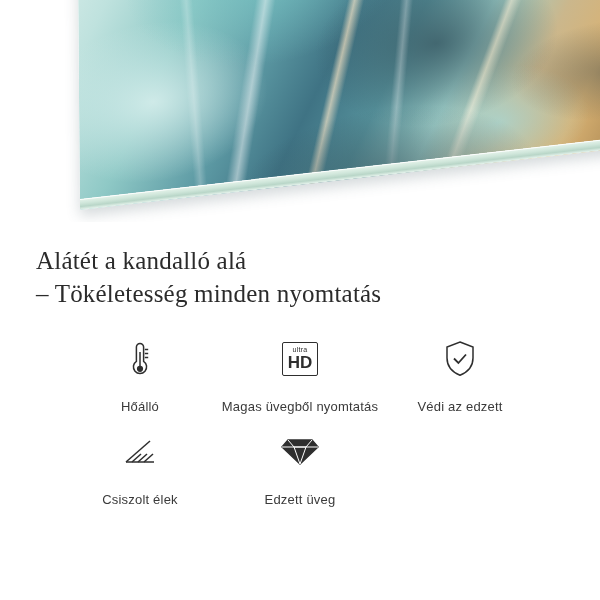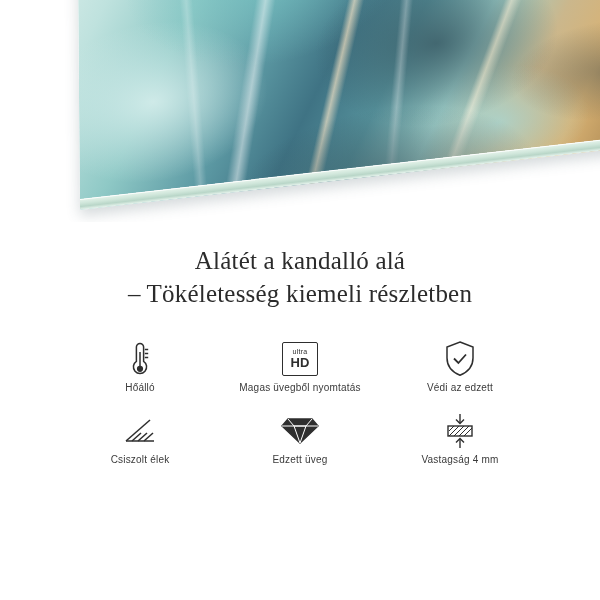--- a/index.html
+++ b/index.html
@@ -141,21 +141,20 @@
   }
 
   .headline {
     font-family: "Liberation Serif", serif;
     font-size: 25px;
     line-height: 1.33;
     color: #2b2b2b;
     font-weight: 400;
     margin: 22px 0 0 0;
     letter-spacing: .2px;
-    text-align: center;
   }
   .headline .line2 { display: block; }
 
   .body-copy {
     margin-top: 17px;
     font-size: 11.3px;
     line-height: 1.95;
     color: #3c3c3c;
     max-width: 530px;
     font-family: "Liberation Sans", sans-serif;
@@ -178,40 +177,40 @@
   }
 
   .feature-icon {
     height: 44px;
     display: flex;
     align-items: center;
     justify-content: center;
   }
 
   .feature-label {
-    margin-top: 1px;
-    font-size: 10px;
+    margin-top: 18px;
+    font-size: 13px;
     color: #3a3a3a;
     text-align: center;
     letter-spacing: .2px;
   }
 
   .hd-box {
     width: 36px;
     height: 34px;
     border: 1.6px solid #2e2e2e;
     border-radius: 2px;
     display: flex;
     flex-direction: column;
     align-items: center;
     justify-content: center;
     line-height: 1;
   }
   .hd-box .u { font-size: 7px; letter-spacing: .3px; color: #2e2e2e; }
-  .hd-box .h { font-size: 13px; font-weight: bold; color: #2e2e2e; margin-top: 1px; }
+  .hd-box .h { font-size: 17px; font-weight: bold; color: #2e2e2e; margin-top: 1px; }
 </style>
 </head>
 <body>
 
 <div class="page">
 
   <div class="hero">
     <div class="hero-inner">
       <div class="glass-slab">
         <div class="art"></div>
@@ -222,21 +221,21 @@
       </div>
     </div>
     <span class="sparkle sp1"></span>
     <span class="sparkle sp2"></span>
     <span class="sparkle sp3"></span>
   </div>
 
   <div class="content">
     <h1 class="headline">
       <span>Alátét a kandalló alá</span>
-      <span class="line2">– Tökéletesség kiemeli részletben</span>
+      <span class="line2">– Tökéletesség minden nyomtatás</span>
     </h1>
 
 
     <div class="features">
 
       <div class="feature">
         <div class="feature-icon">
           <svg width="26" height="40" viewBox="0 0 26 40" fill="none" stroke="#2e2e2e" stroke-width="1.5">
             <path d="M13 4.5a3.6 3.6 0 0 1 3.6 3.6v14.2a6.6 6.6 0 1 1-7.2 0V8.1A3.6 3.6 0 0 1 13 4.5z"></path>
             <line x1="13" y1="13" x2="13" y2="27"></line>
@@ -287,29 +286,16 @@
           <svg width="40" height="34" viewBox="0 0 40 34" fill="none" stroke="#2e2e2e" stroke-width="1.4">
             <path d="M8 5 h24 l6 7 -18 17 L2 12z" fill="#2e2e2e" stroke="#2e2e2e"></path>
             <path d="M2 12 h36" stroke="#ffffff" stroke-width="1"></path>
             <path d="M8 5 l6 7 6 17 6 -17 6 -7" stroke="#ffffff" stroke-width="1"></path>
             <path d="M14 12 h12" stroke="#ffffff" stroke-width="1"></path>
           </svg>
         </div>
         <div class="feature-label">Edzett üveg</div>
       </div>
 
-      <div class="feature">
-        <div class="feature-icon">
-          <svg width="40" height="40" viewBox="0 0 40 40" fill="none" stroke="#2e2e2e" stroke-width="1.4">
-            <line x1="20" y1="3" x2="20" y2="12"></line>
-            <polyline points="16,8.5 20,12.5 24,8.5"></polyline>
-            <rect x="8" y="15" width="24" height="10" stroke="#2e2e2e"></rect>
-            <path d="M9 25 L19 15 M14 25 L24 15 M19 25 L29 15 M24 25 L32 17 M9 20 L14 15" stroke-width="1"></path>
-            <line x1="20" y1="37" x2="20" y2="28"></line>
-            <polyline points="16,31.5 20,27.5 24,31.5"></polyline>
-          </svg>
-        </div>
-        <div class="feature-label">Vastagság 4 mm</div>
-      </div>
 
     </div>
   </div>
 </div>
 
 </body></html>

